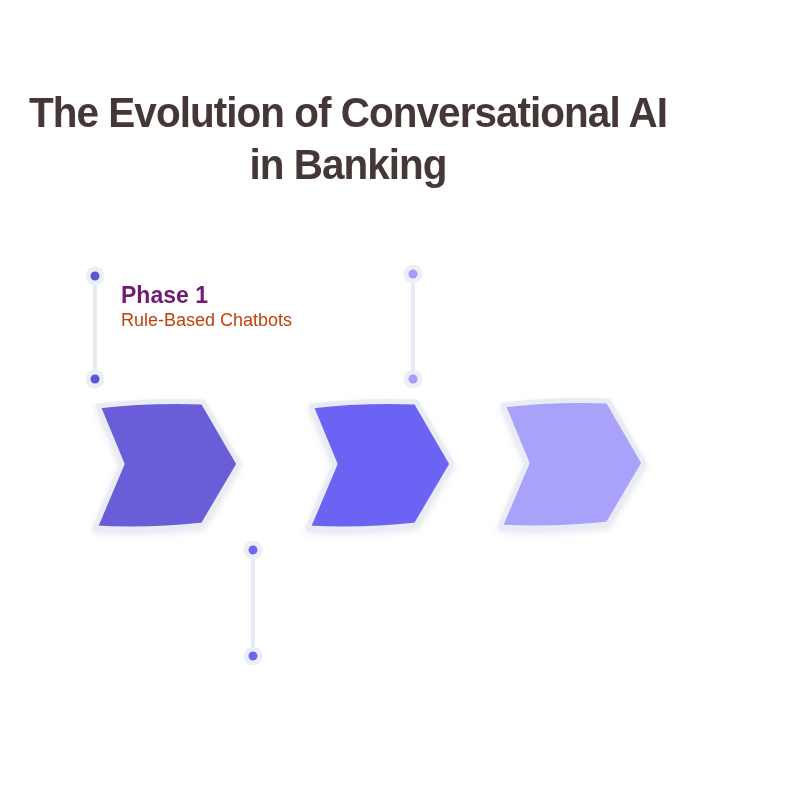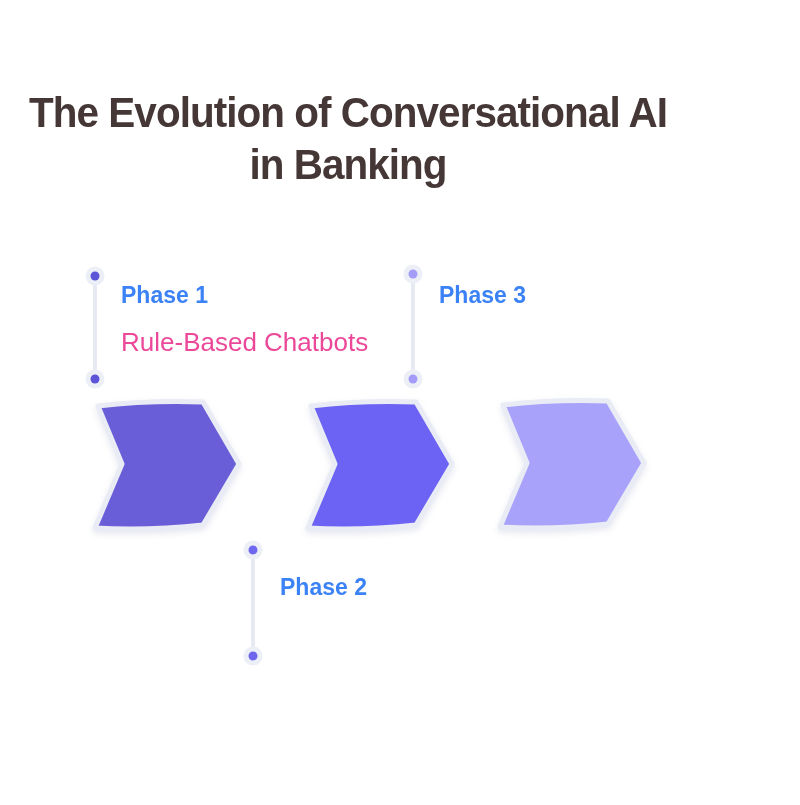--- a/index.html
+++ b/index.html
@@ -41,28 +41,27 @@
     fill: none;
   }
   .halo { fill: #EDEFF7; }
 
   
   .phase-text { position: absolute; }
   .phase-label {
     font-weight: 700;
     font-size: 23px;
     line-height: 1.2;
-    color: #3b82f6;
+    color: #701a75;
   }
   .phase-desc {
     font-weight: 400;
-    font-size: 26px;
+    font-size: 18px;
     line-height: 1.2;
-    color: #ec4899;
-    margin-top: 17px;
+    color: #c2410c;
   }
 
   
   .chevron {
     position: absolute;
     overflow: visible;
     filter: drop-shadow(0 3px 3px rgba(120, 130, 180, 0.18));
   }
   .chevron path {
     stroke: #E9ECF5;
@@ -95,21 +94,20 @@
 
   <svg class="connector" style="left:401px; top:262px;" width="24" height="130">
     <line class="cline" x1="12" y1="12" x2="12" y2="117"></line>
     <circle class="halo" cx="12" cy="12" r="9.5"></circle>
     <circle cx="12" cy="12" r="4.5" fill="#A49CF9"></circle>
     <circle class="halo" cx="12" cy="117" r="9.5"></circle>
     <circle cx="12" cy="117" r="4.5" fill="#A49CF9"></circle>
   </svg>
 
   <div class="phase-text" style="left:439px; top:282px;">
-    <div class="phase-label">Phase 3</div>
   </div>
 
   <svg class="chevron" style="left:91px; top:398px;" width="152" height="136" viewBox="0 0 152 136">
     <path d="M 7,8 Q 58,2 112,4 L 148,66 L 112,127 Q 57,133 4,130 L 31,66 Z" fill="#6A5ED8"></path>
   </svg>
 
   <svg class="chevron" style="left:304px; top:398px;" width="152" height="136" viewBox="0 0 152 136">
     <path d="M 7,8 Q 58,2 112,4 L 148,66 L 112,127 Q 57,133 4,130 L 31,66 Z" fill="#6C63F5"></path>
   </svg>
 
@@ -119,16 +117,15 @@
 
   <svg class="connector" style="left:241px; top:538px;" width="24" height="132">
     <line class="cline" x1="12" y1="12" x2="12" y2="118"></line>
     <circle class="halo" cx="12" cy="12" r="9.5"></circle>
     <circle cx="12" cy="12" r="4.5" fill="#6F66EF"></circle>
     <circle class="halo" cx="12" cy="118" r="9.5"></circle>
     <circle cx="12" cy="118" r="4.5" fill="#6F66EF"></circle>
   </svg>
 
   <div class="phase-text" style="left:280px; top:574px;">
-    <div class="phase-label">Phase 2</div>
   </div>
 
 </div>
 
 </body></html>

